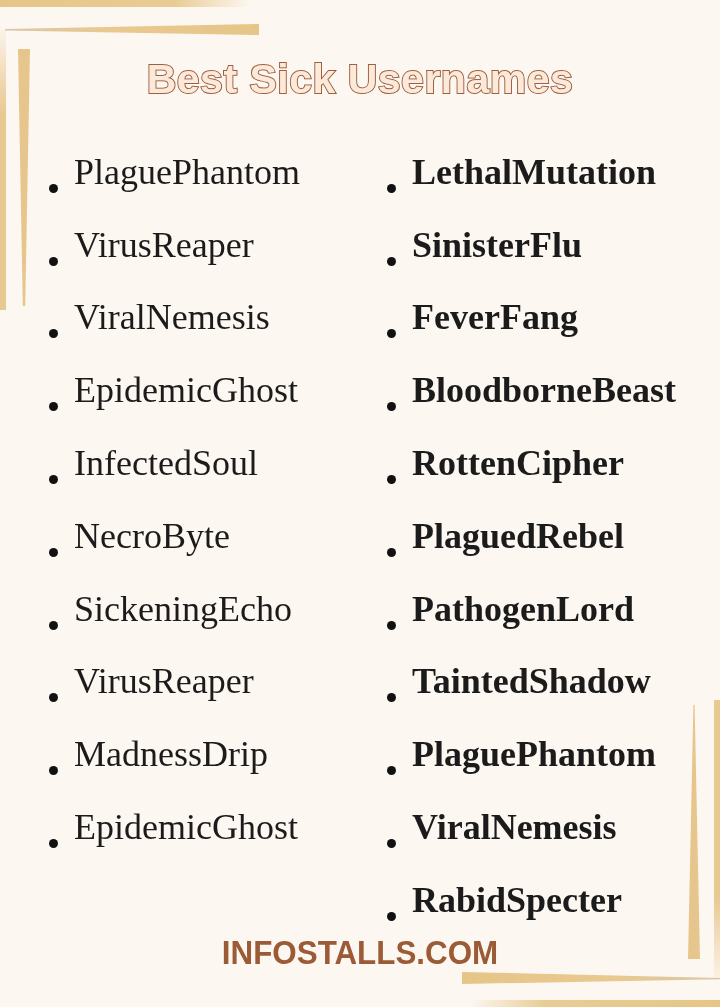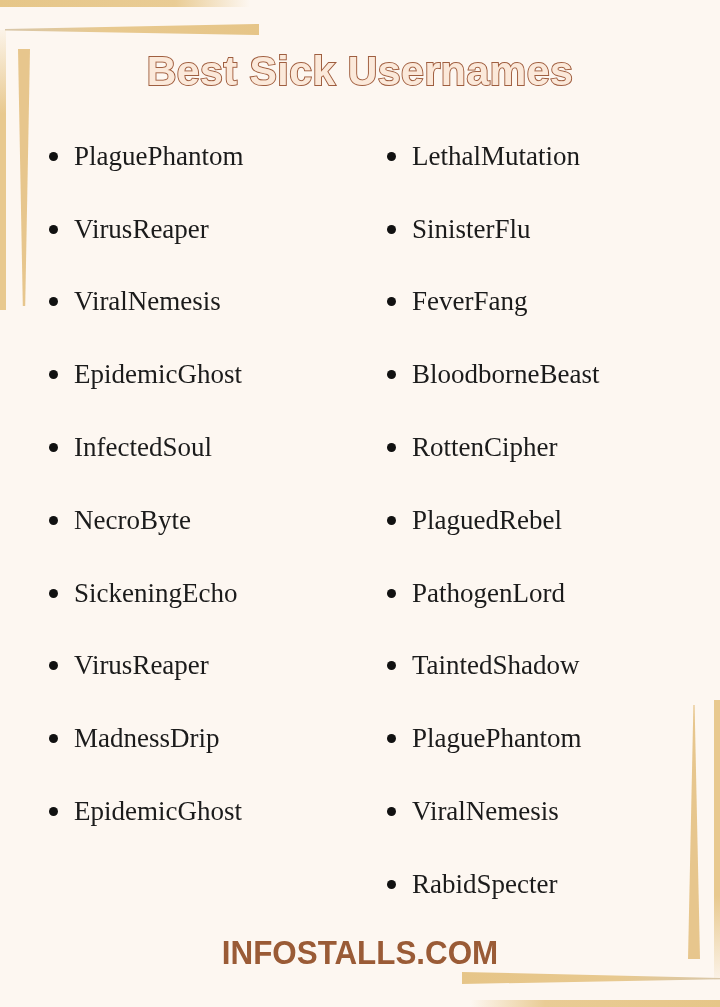--- a/index.html
+++ b/index.html
@@ -38,24 +38,24 @@
     text-align: center;
     font-family: "Liberation Sans", "DejaVu Sans", sans-serif;
     font-weight: bold; font-size: 41px; letter-spacing: 0.5px;
     color: #fbe9da;
     -webkit-text-stroke: 2px #9b5a3c;
     paint-order: stroke fill;
     text-shadow: 0 0 1px #c98b6a;
   }
   .col { position: absolute; top: 120px; margin: 0; padding: 0; list-style: none; }
   .col.left { left: 49px; }
-  .col.right { left: 387px; }
+  .col.right { left: 387px; font-weight: bold; }
   .item {
-    height: 72.8px; display: flex; align-items: center;
-    font-size: 27px; color: #1b1b1b;
+    height: 72.8px; display: flex; align-items: flex-end;
+    font-size: 36px; color: #1b1b1b;
   }
   .bullet {
     width: 9px; height: 9px; border-radius: 50%; background: #111;
     margin-right: 16px; flex: none;
   }
   .footer {
     position: absolute; left: 0; right: 0; top: 934px;
     text-align: center;
     font-family: "Liberation Sans", "DejaVu Sans", sans-serif;
     font-weight: bold; font-size: 33px; color: #9a5b36;
@@ -67,21 +67,21 @@
 
 <div class="deco top1"></div>
 <div class="deco top2"></div>
 <div class="deco left1"></div>
 <div class="deco left2"></div>
 <div class="deco right1"></div>
 <div class="deco right2"></div>
 <div class="deco bot1"></div>
 <div class="deco bot2"></div>
 
-<h1 class="title" style="margin:0;">Best Sick Usernames</h1>
+<h1 class="title" style="margin:8px;">Best Sick Usernames</h1>
 
 <ul class="col left">
   <li class="item">
       <span class="bullet"></span>
       <span>PlaguePhantom</span>
     </li>
   <li class="item">
       <span class="bullet"></span>
       <span>VirusReaper</span>
     </li>

